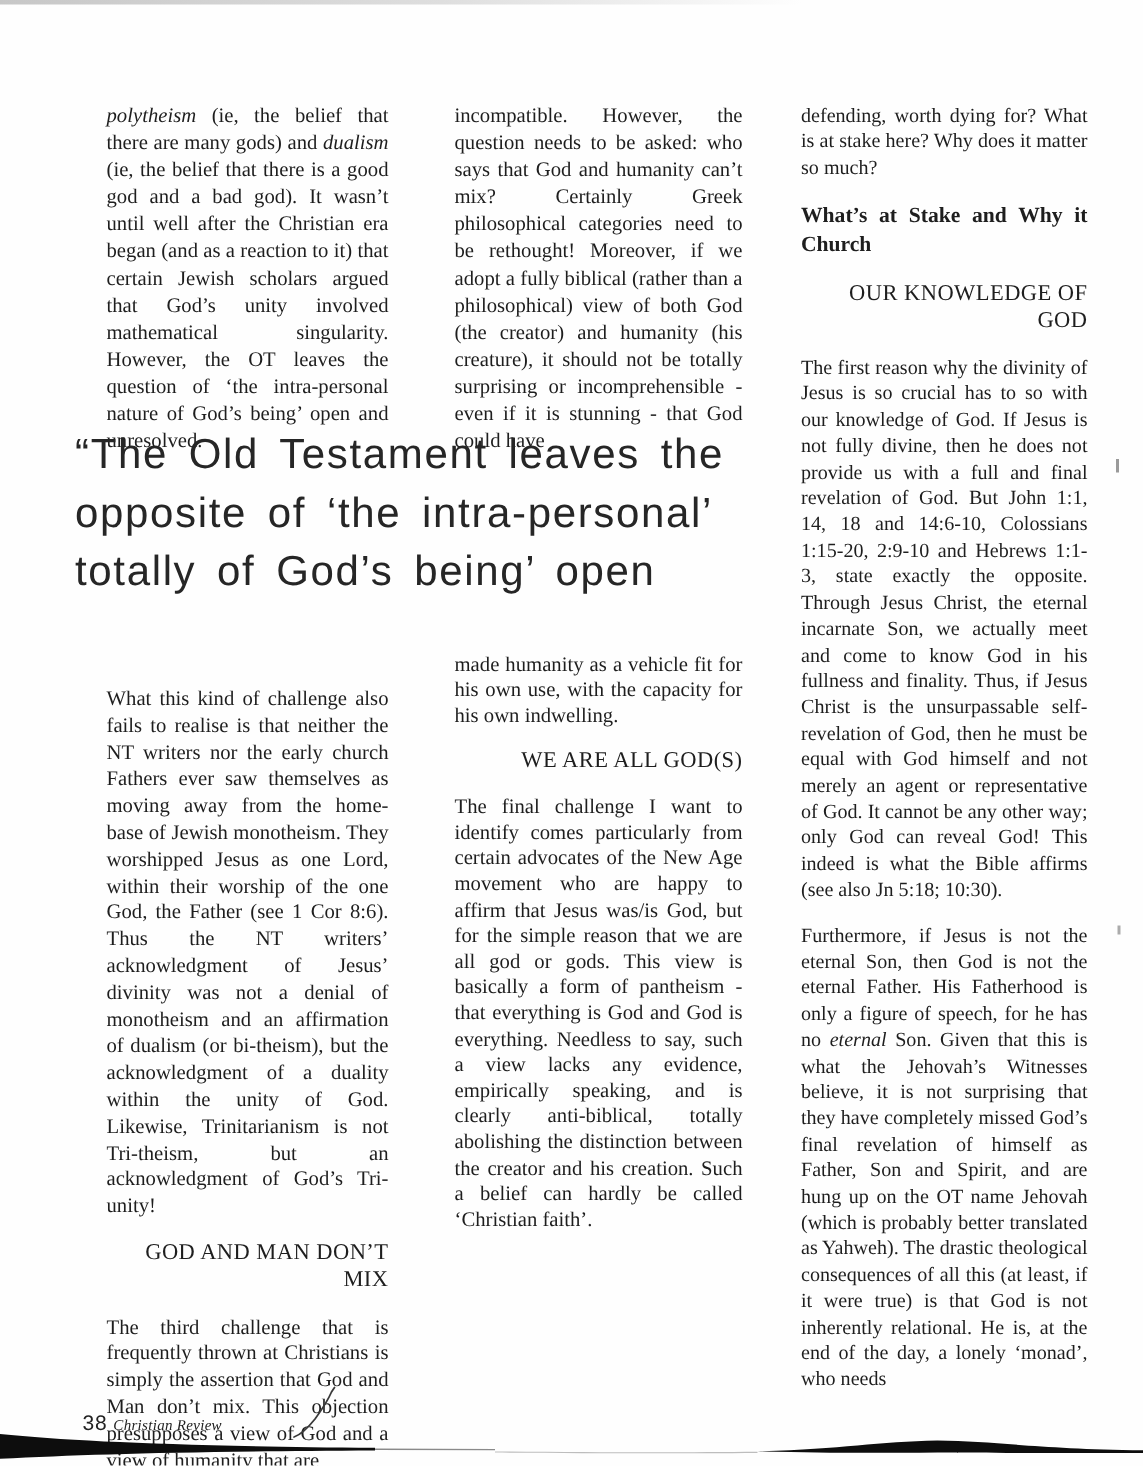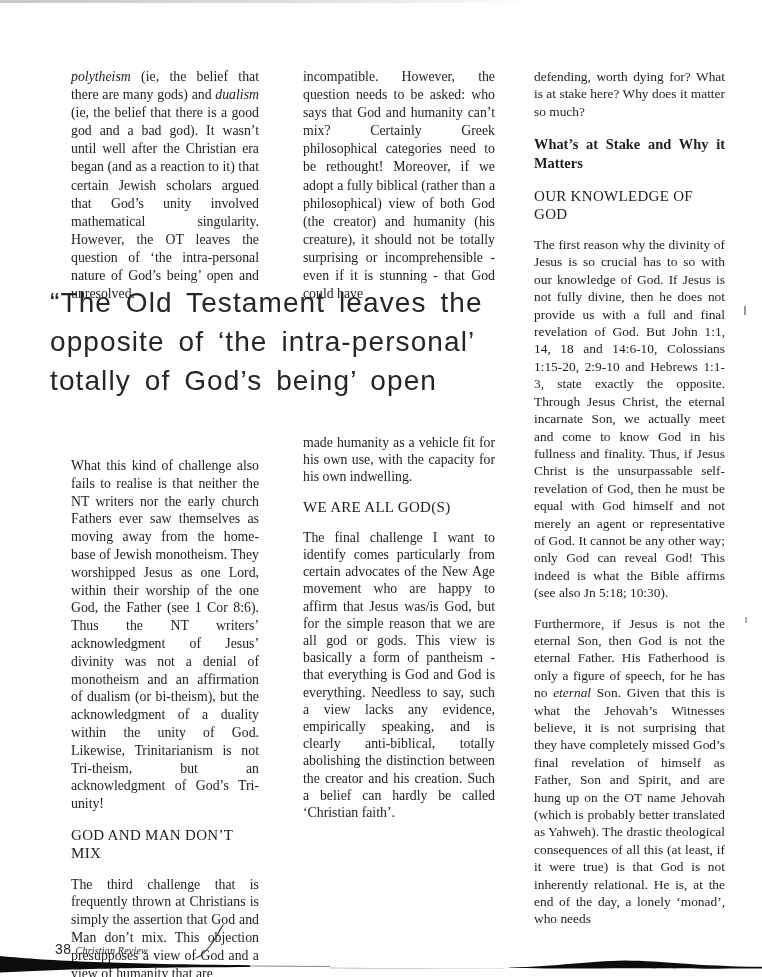--- a/index.html
+++ b/index.html
@@ -24,21 +24,21 @@
     line-height: 18.1px;
     color: #1e1e1e;
   }
   .bodytext p { margin: 13px; }
 
   .caps-heading {
     font-size: 15px;
     letter-spacing: 0.3px;
     font-weight: 400;
     margin: 0;
-    text-align: left;
+    text-align: right;
   }
   .bold-heading {
     font-size: 14.4px;
     font-weight: 700;
     margin: 0;
     text-align: justify;
     line-height: 18.5px;
   }
 
   .pullquote {
@@ -124,21 +124,21 @@
   </div>
 
   <div class="block bodytext" style="left:290px; top:421px; width:218px; line-height:17.2px;">
     <p>made humanity as a vehicle fit for his own use, with the capacity for his own indwelling.</p>
     <p class="caps-heading" style="margin-top:13px;">WE ARE ALL GOD(S)</p>
     <p>The final challenge I want to identify comes particularly from certain advocates of the New Age movement who are happy to affirm that Jesus was/is God, but for the simple reason that we are all god or gods. This view is basically a form of pantheism - that everything is God and God is everything. Needless to say, such a view lacks any evidence, empirically speaking, and is clearly anti-biblical, totally abolishing the distinction between the creator and his creation. Such a belief can hardly be called ‘Christian faith’.</p>
   </div>
 
   <div class="block bodytext" style="left:521px; top:55px; width:217px; font-size:13.4px; line-height:17.4px;">
     <p>defending, worth dying for? What is at stake here? Why does it matter so much?</p>
-    <p class="bold-heading" style="margin-top:15px;">What’s at Stake and Why it Matters</p>
+    <p class="bold-heading" style="margin-top:15px;">What’s at Stake and Why it Church</p>
     <p class="caps-heading" style="margin-top:16px;">OUR KNOWLEDGE OF GOD</p>
     <p>The first reason why the divinity of Jesus is so crucial has to so with our knowledge of God. If Jesus is not fully divine, then he does not provide us with a full and final revelation of God. But John 1:1, 14, 18 and 14:6-10, Colossians 1:15-20, 2:9-10 and Hebrews 1:1-3, state exactly the opposite. Through Jesus Christ, the eternal incarnate Son, we actually meet and come to know God in his fullness and finality. Thus, if Jesus Christ is the unsurpassable self-revelation of God, then he must be equal with God himself and not merely an agent or representative of God. It cannot be any other way; only God can reveal God! This indeed is what the Bible affirms (see also Jn 5:18; 10:30).</p>
     <p style="margin-top:12px;"><span>Furthermore, if Jesus is not the eternal Son, then God is not the eternal Father. His Fatherhood is only a figure of speech, for he has no </span><span style="font-style: italic;">eternal</span><span> Son. Given that this is what the Jehovah’s Witnesses believe, it is not surprising that they have completely missed God’s final revelation of himself as Father, Son and Spirit, and are hung up on the OT name Jehovah (which is probably better translated as Yahweh). The drastic theological consequences of all this (at least, if it were true) is that God is not inherently relational. He is, at the end of the day, a lonely ‘monad’, who needs</span></p>
   </div>
 
   <div class="footer">
     <span class="pagenum">38</span><span class="pub">Christian Review</span>
   </div>
 
   <svg class="penmark" viewBox="0 0 44 44">

